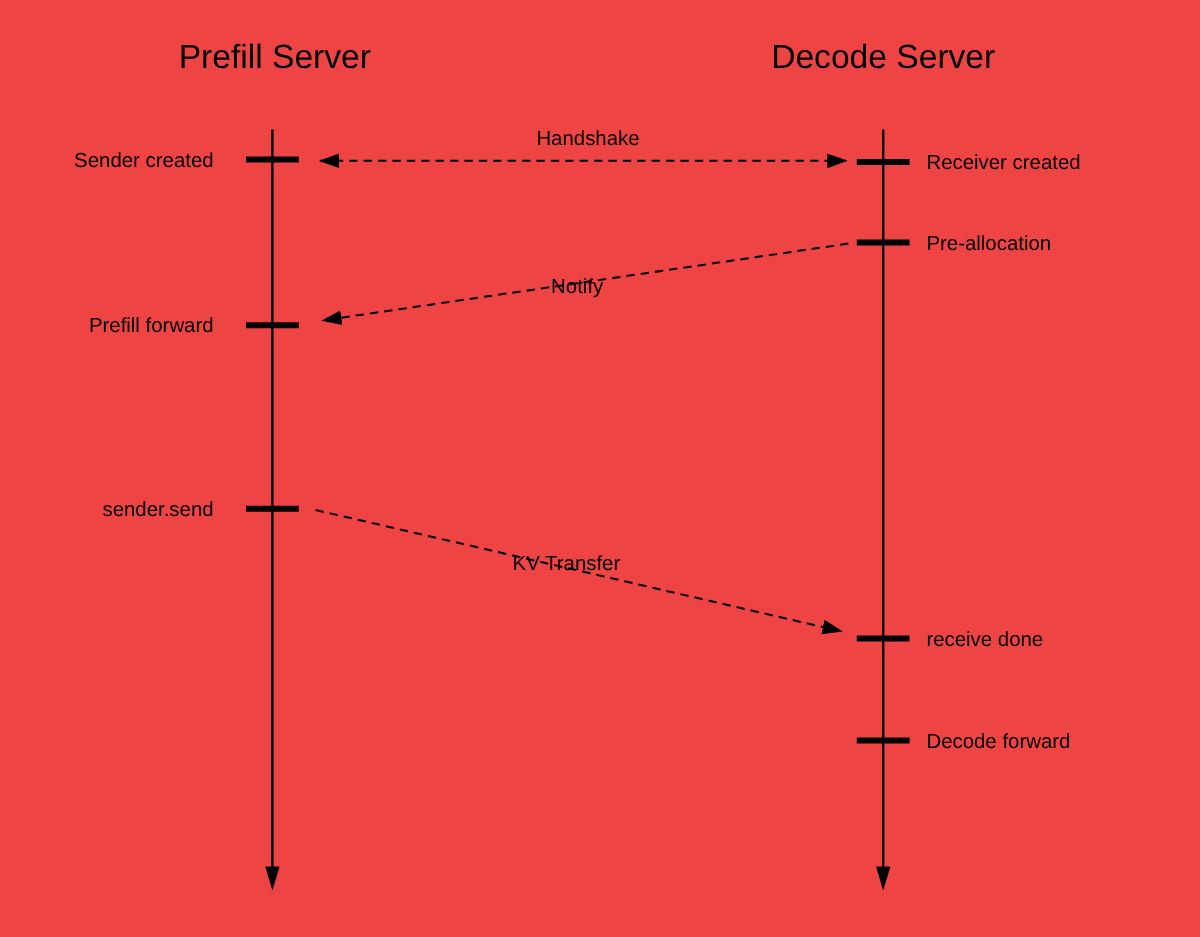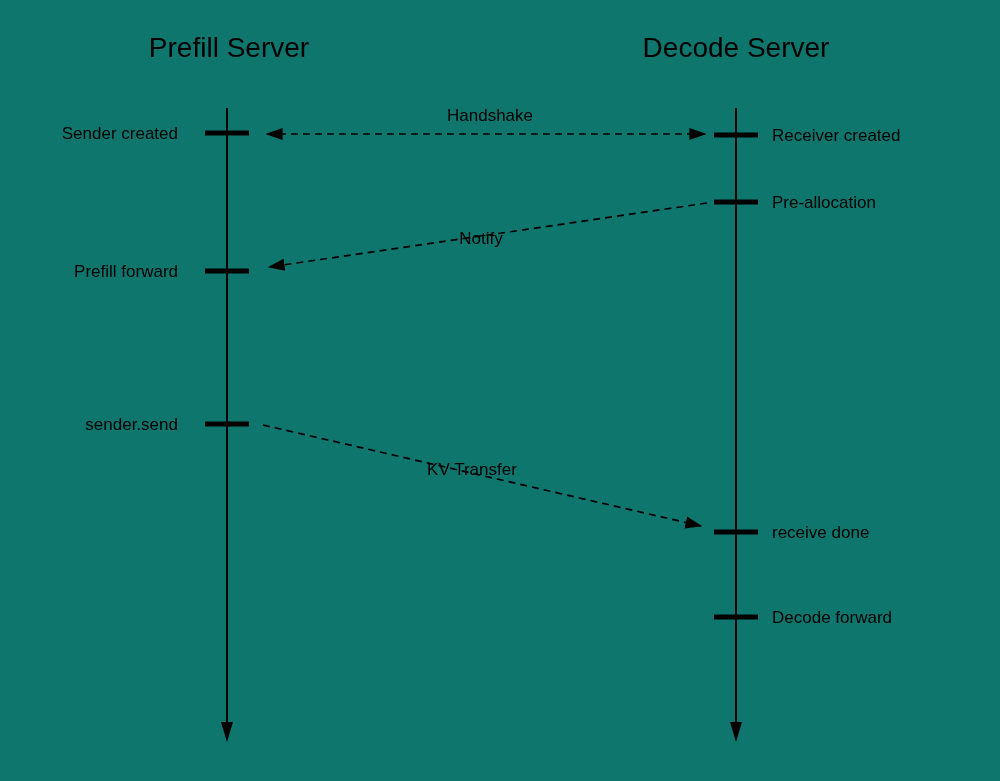--- a/index.html
+++ b/index.html
@@ -4,21 +4,21 @@
 <style>
   html, body {
     margin: 0;
     padding: 0;
     background: #ffffff;
   }
   .stage {
     position: relative;
     width: 1000px;
     height: 781px;
-    background: #0f766e;
+    background: #ef4444;
     font-family: "Liberation Sans", sans-serif;
     overflow: hidden;
   }
   svg text {
     fill: #000000;
     font-family: "Liberation Sans", sans-serif;
   }
   .actor-title {
     font-size: 28px;
     font-weight: 400;

